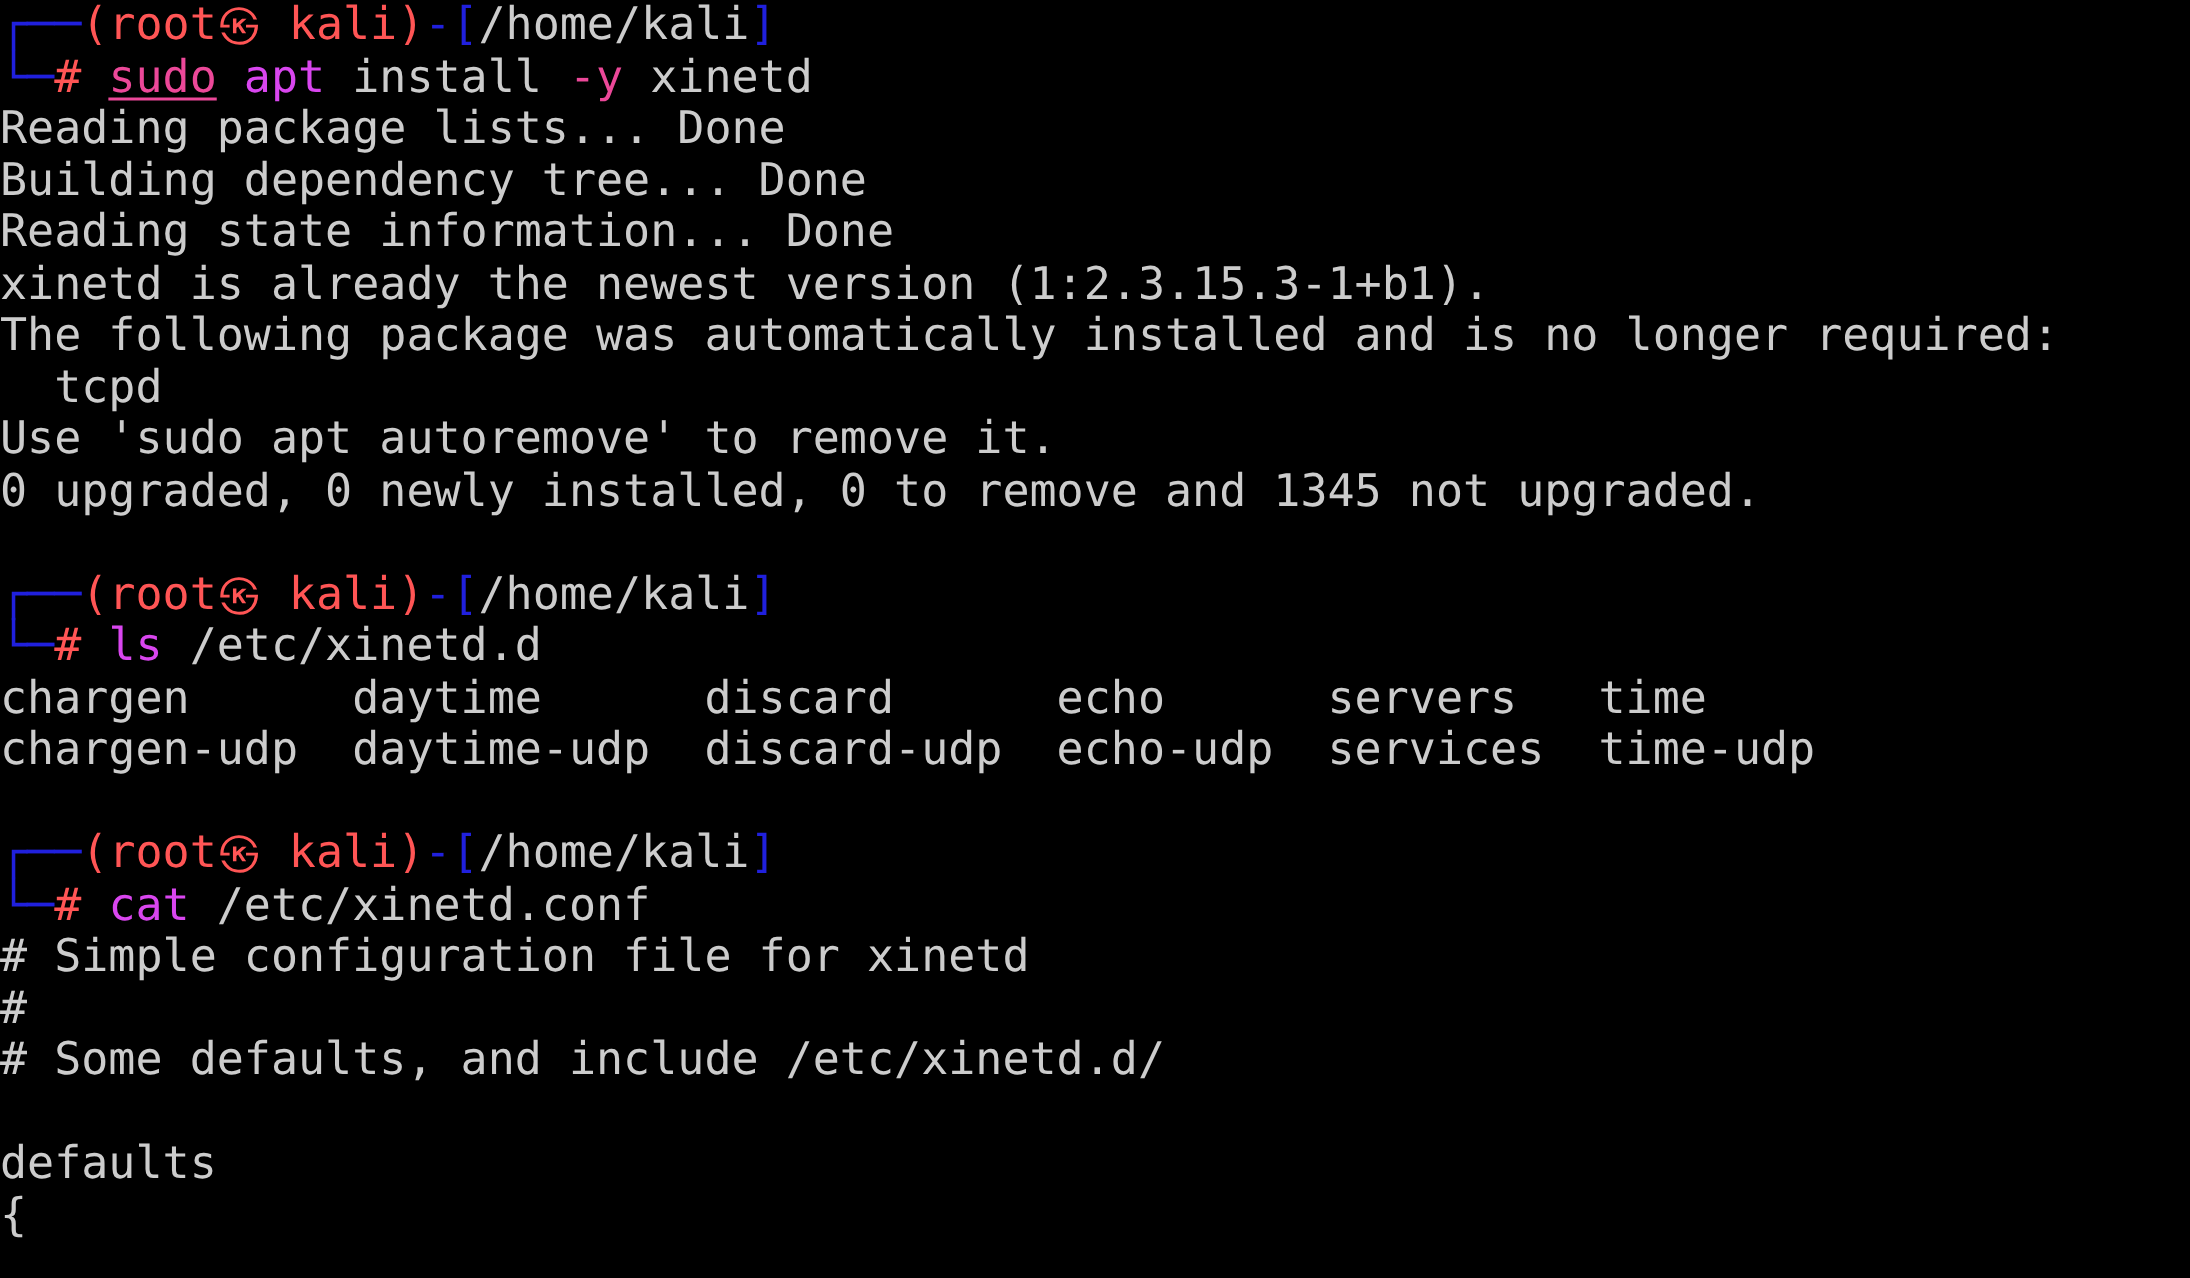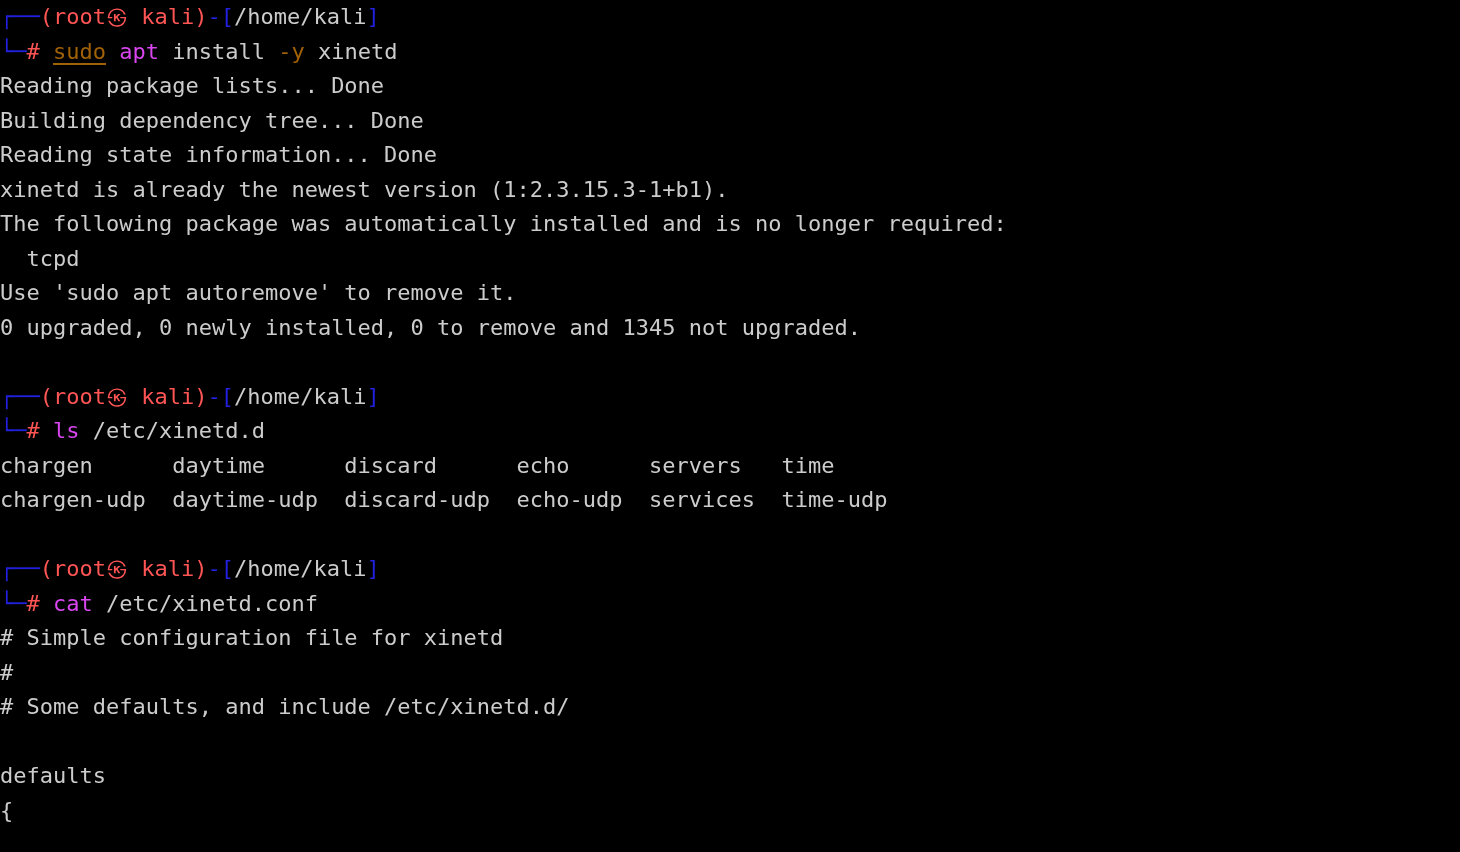--- a/index.html
+++ b/index.html
@@ -13,39 +13,39 @@
     overflow: hidden;
     font-family: "DejaVu Sans Mono", "Liberation Mono", monospace;
   }
   #terminal {
     position: relative;
     width: 1460px;
     height: 852px;
     background: #000000;
     padding: 0;
     box-sizing: border-box;
-    font-size: 22px;
+    font-size: 30px;
     line-height: 34.5px;
     letter-spacing: 0px;
     color: #cccccc;
     white-space: pre;
     overflow: hidden;
   }
   .line {
     height: 34.5px;
     white-space: pre;
     display: block;
   }
   .blank { height: 34.5px; display: block; }
 
   
   .c-white   { color: #cccccc; }
   .c-red     { color: #ff5555; }
   .c-blue    { color: #2020dd; }
-  .c-green   { color: #a16207; }
+  .c-green   { color: #ec4899; }
   .c-cyan    { color: #d946ef; }
   .u         { text-decoration: underline; text-decoration-thickness: 2px; text-underline-offset: 4px; }
 
   .prompt-top, .prompt-bot { display: block; height: 34.5px; }
   .boxtop, .boxbot { color: #2020dd; }
   .hash { color: #ff5555; }
 </style>
 </head>
 <body>
 

